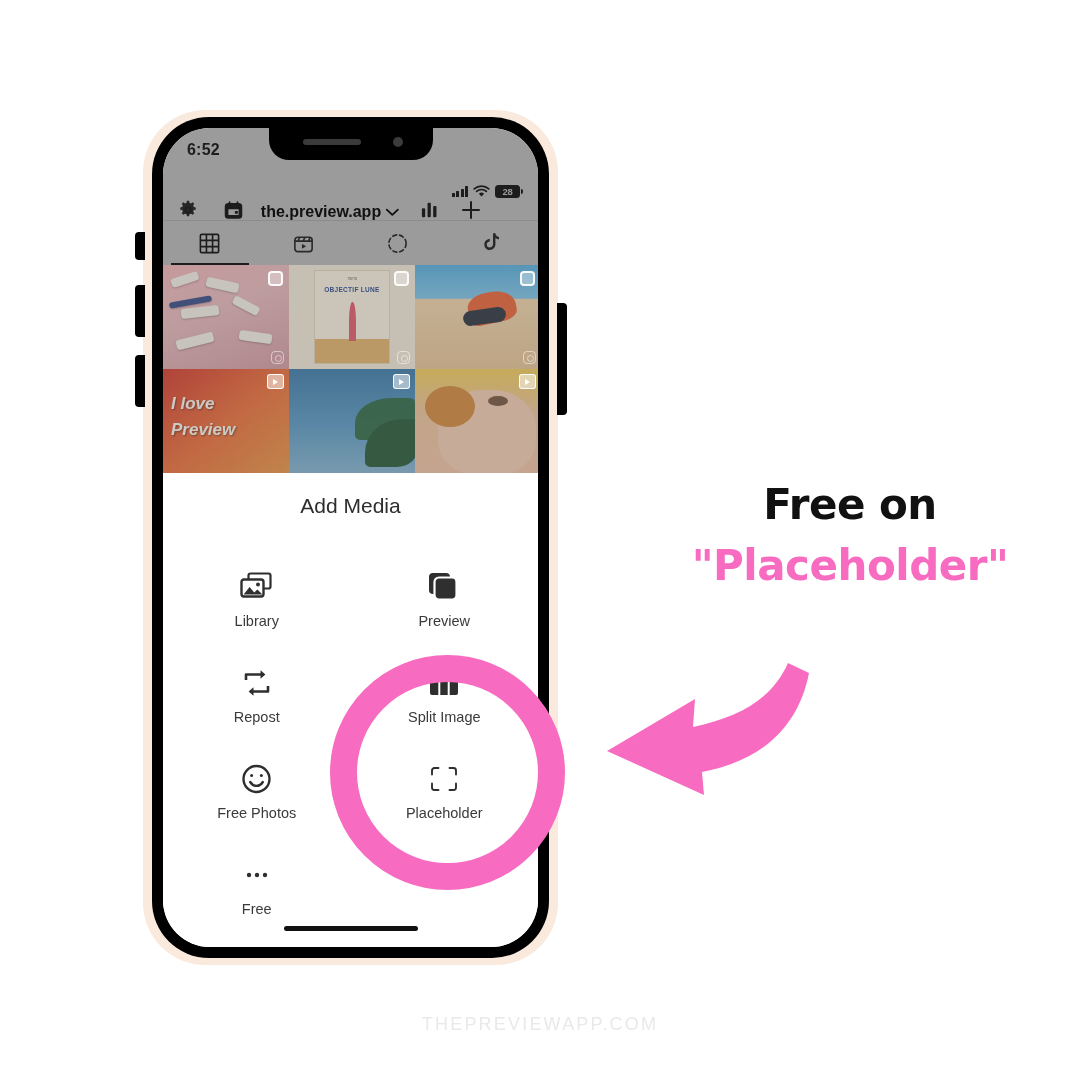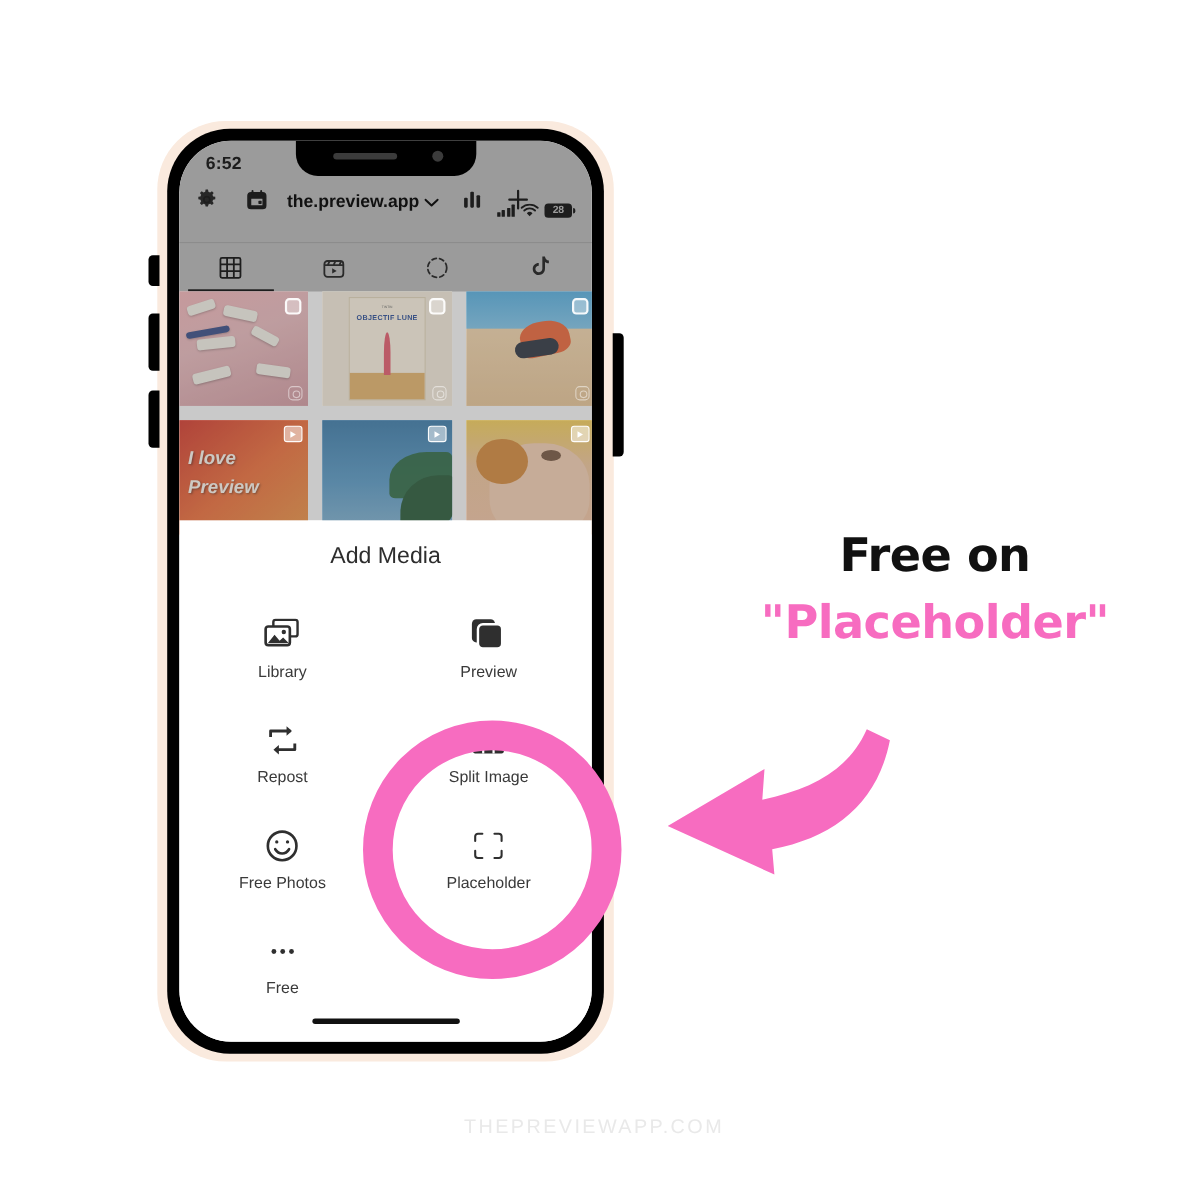--- a/index.html
+++ b/index.html
@@ -63,38 +63,38 @@
 
   #notch {
     position:absolute; left:50%; transform:translateX(-50%); top:0;
     width:164px; height:32px; background:#000;
     border-radius:0 0 20px 20px;
   }
   #notch-speaker{position:absolute;left:34px;top:11px;width:58px;height:6px;background:#3b3b3b;border-radius:3px;}
   #notch-cam{position:absolute;right:30px;top:9px;width:10px;height:10px;background:#3b3b3b;border-radius:50%;}
 
   
-  #ig-nav { position:absolute; left:0; top:32px; width:334px; height:48px;padding-left:10px; }
+  #ig-nav { position:absolute; left:0; top:60px; width:334px; height:48px;padding-left:10px; }
   .ignav-icon{position:absolute;top:50%;transform:translateY(-50%);color:#1d1d1d;}
   #ig-gear{left:14px;}
   #ig-cal{left:60px;}
   #ig-title{left:50%;transform:translate(-50%,-50%);top:50%;position:absolute;
             font-size:16px;font-weight:700;color:#111;display:flex;align-items:center;gap:5px;white-space:nowrap;}
   #ig-chart{right:56px;}
   #ig-plus{right:14px;}
   #ig-divider{position:absolute;left:0;top:92px;width:375px;height:1px;background:#8c8c8c;}
 
   
   #ig-tabs{position:absolute;left:0;top:93px;width:375px;height:44px;display:flex;}
   .ig-tab{flex:1;display:flex;align-items:center;justify-content:center;color:#2a2a2a;position:relative;}
   .ig-tab.active:after{content:"";position:absolute;bottom:0;left:8%;width:84%;height:2.5px;background:#1d1d1d;}
 
   
   #grid{position:absolute;left:0;top:137px;width:378px;height:208px;
-        display:grid;grid-template-columns:repeat(3,1fr);grid-template-rows:104px 104px;gap:13px;background:#c9c9c9;}
+        display:grid;grid-template-columns:repeat(3,1fr);grid-template-rows:104px 104px;gap:0;background:#c9c9c9;}
   .cell{position:relative;overflow:hidden;}
   .cell .badge{position:absolute;right:6px;top:6px;width:15px;height:15px;border:2px solid rgba(255,255,255,.9);border-radius:4px;background:rgba(255,255,255,.35);}
   .cell .badge-reel{position:absolute;right:5px;top:5px;width:17px;height:15px;border:1.8px solid rgba(255,255,255,.95);border-radius:3px;background:rgba(255,255,255,.5);}
   .cell .badge-reel:after{content:"";position:absolute;left:5px;top:3.5px;border-left:5px solid #fff;border-top:3.5px solid transparent;border-bottom:3.5px solid transparent;}
   .cell .ig-corner{position:absolute;right:5px;bottom:5px;width:13px;height:13px;border:1.6px solid rgba(255,255,255,.5);border-radius:4px;}
   .cell .ig-corner:after{content:"";position:absolute;left:3px;top:3px;width:5px;height:5px;border:1.4px solid rgba(255,255,255,.5);border-radius:50%;}
   .overlay-dim{position:absolute;inset:0;background:rgba(120,120,120,.30);}
 
   
   #c1{background:linear-gradient(160deg,#e8a9ad 0%,#ddaeb1 40%,#c88f96 100%);}
@@ -116,21 +116,21 @@
   #c6{background:linear-gradient(180deg,#e8c24d 0%,#e3b98f 40%,#e6b89a 100%);}
   #c6 .face{position:absolute;left:18%;top:20%;width:78%;height:82%;background:#e9c3a6;border-radius:44% 44% 40% 40%;}
   #c6 .bread{position:absolute;left:8%;top:16%;width:40%;height:40%;background:#c97d2e;border-radius:50%;}
   #c6 .eye{position:absolute;left:58%;top:26%;width:16%;height:10%;background:#6a4a33;border-radius:50%;}
 
   
   #sheet{position:absolute;left:0;top:345px;width:375px;height:474px;background:#fff;}
   #sheet-title{position:absolute;left:0;right:0;top:21px;text-align:center;font-size:21px;color:#2d2d2d;font-weight:400;}
   #menu{position:absolute;left:0;top:60px;width:375px;
         display:grid;grid-template-columns:1fr 1fr;grid-template-rows:repeat(4,96px);}
-  .menu-item{display:flex;flex-direction:column;align-items:center;justify-content:center;padding-top:14px;}
+  .menu-item{display:flex;flex-direction:column;align-items:center;justify-content:flex-end;padding-top:14px;}
   .mi-icon{height:40px;display:flex;align-items:center;justify-content:center;color:#2f2f2f;}
   .mi-label{margin-top:6px;font-size:14.5px;color:#3a3a3a;}
 
   #home-indicator{position:absolute;left:50%;transform:translateX(-50%);bottom:16px;width:134px;height:5px;background:#111;border-radius:3px;}
 
   
   #highlight{
     position:absolute;left:330px;top:655px;width:235px;height:235px;
     border:27px solid #f76cc0;border-radius:50%;
     pointer-events:none;

